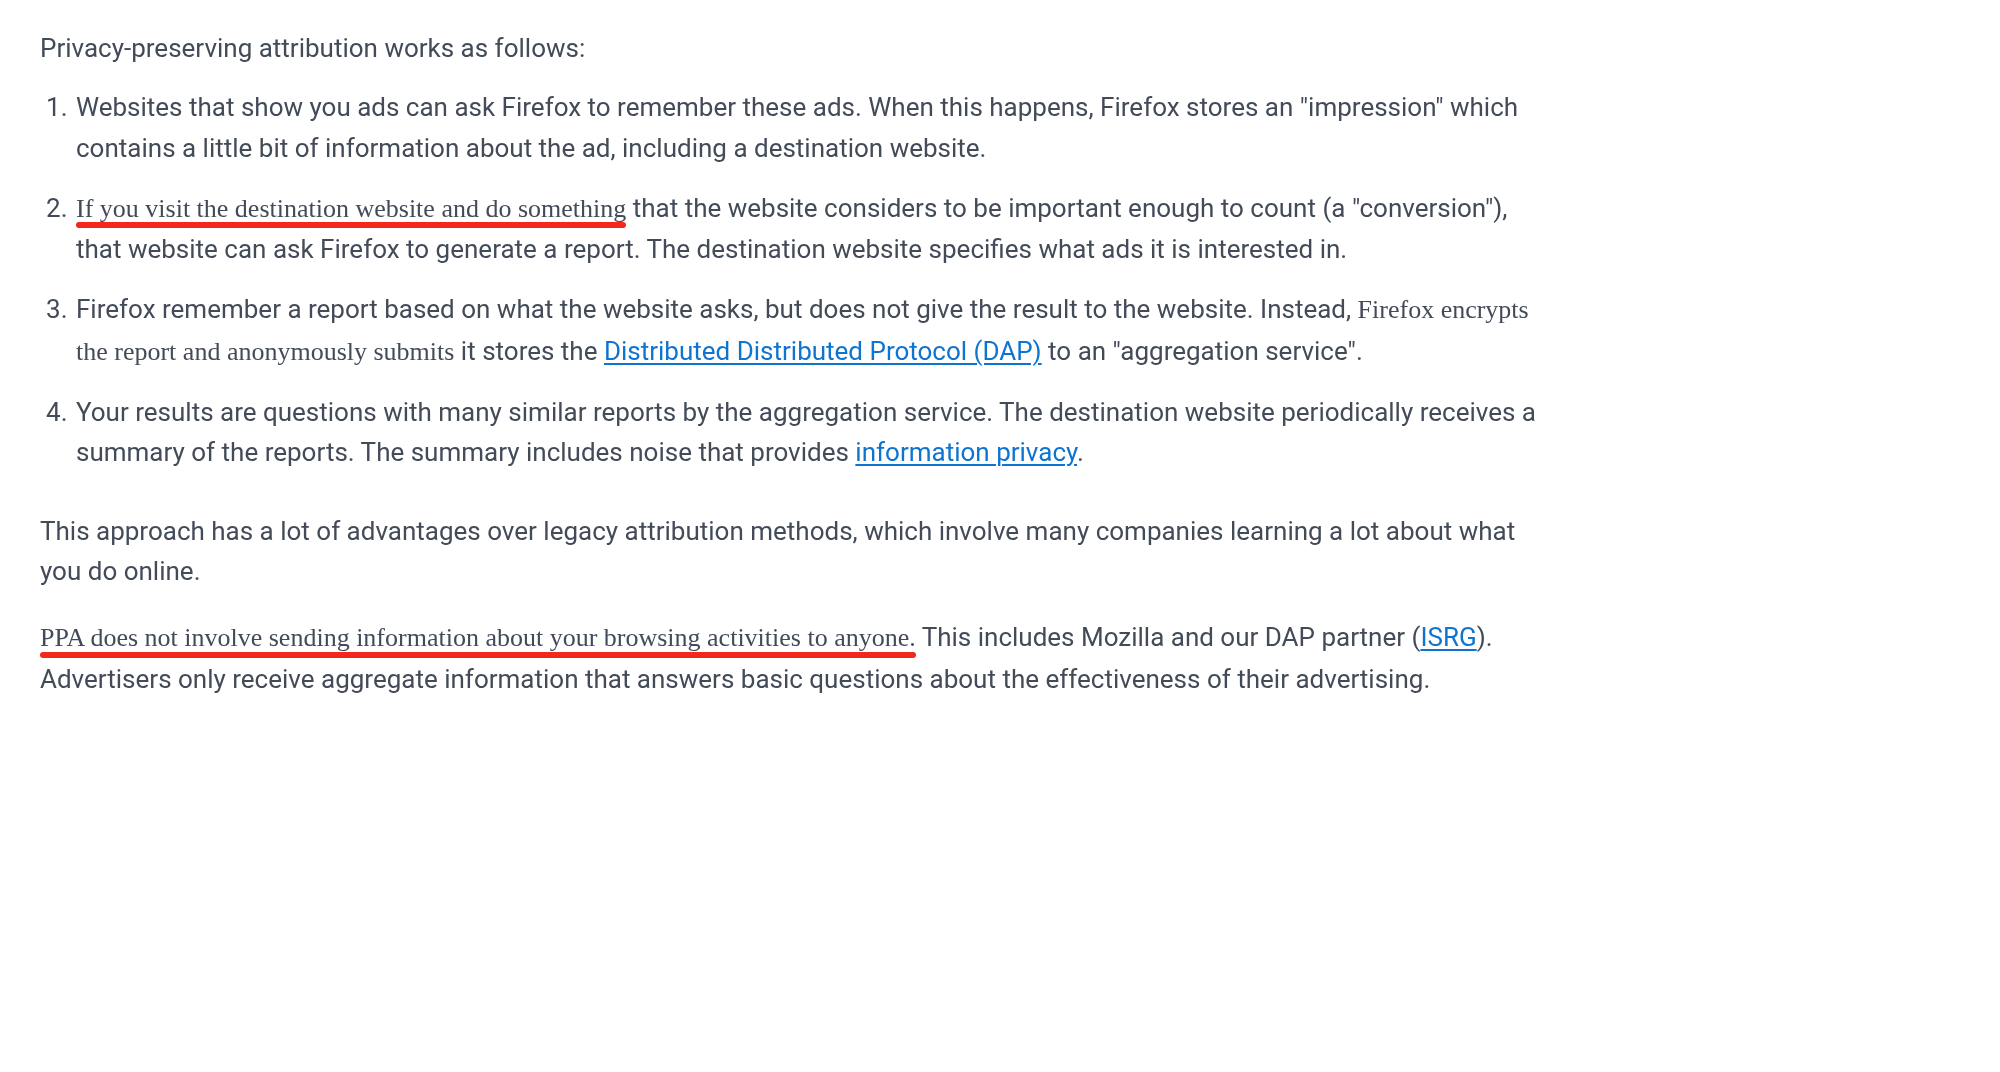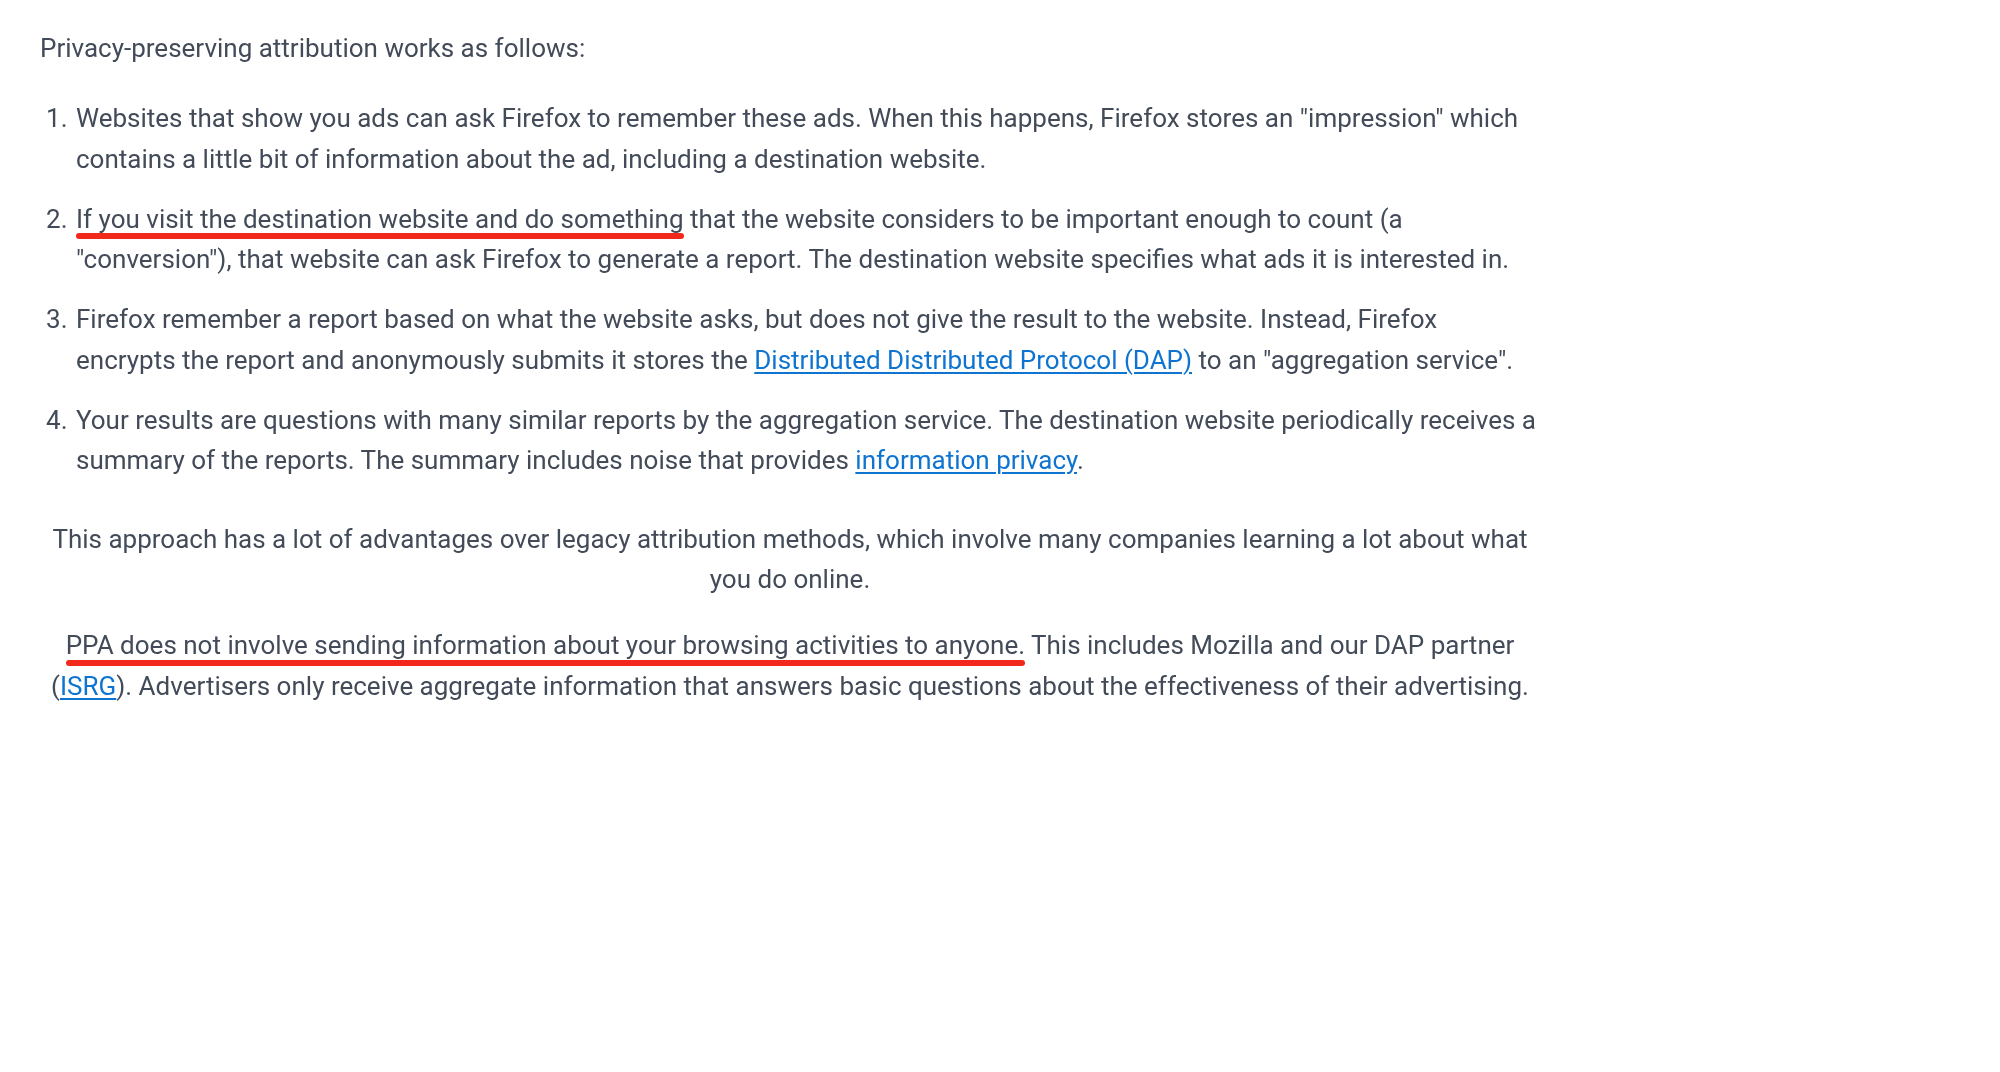--- a/index.html
+++ b/index.html
@@ -9,44 +9,44 @@
   }
   body {
     font-family: -apple-system, BlinkMacSystemFont, "Segoe UI", Roboto, "Helvetica Neue", Arial, sans-serif;
     color: #434b59;
     font-size: 26px;
     line-height: 1.55;
     padding: 28px 40px 40px 40px;
     max-width: 1500px;
   }
   .intro {
-    margin-bottom: 30px;
+    margin-bottom: 19px;
   }
   ol.steps {
     margin: 0 0 38px 0;
     padding-left: 34px;
   }
   ol.steps > li {
     margin-bottom: 20px;
     padding-left: 2px;
   }
   .para {
     margin-bottom: 26px;
-    text-align: center;
   }
   a.link {
     color: #0e74d0;
     text-decoration: underline;
     text-decoration-thickness: 1.5px;
     text-underline-offset: 3px;
   }
   
   .ul-wrap {
     position: relative;
     display: inline;
+    font-family: Liberation Serif, serif;
   }
   .ul-wrap::after {
     content: "";
     position: absolute;
     left: 0;
     right: 0;
     bottom: -5px;
     height: 6px;
     background: #f3281c;
     border-radius: 4px;

